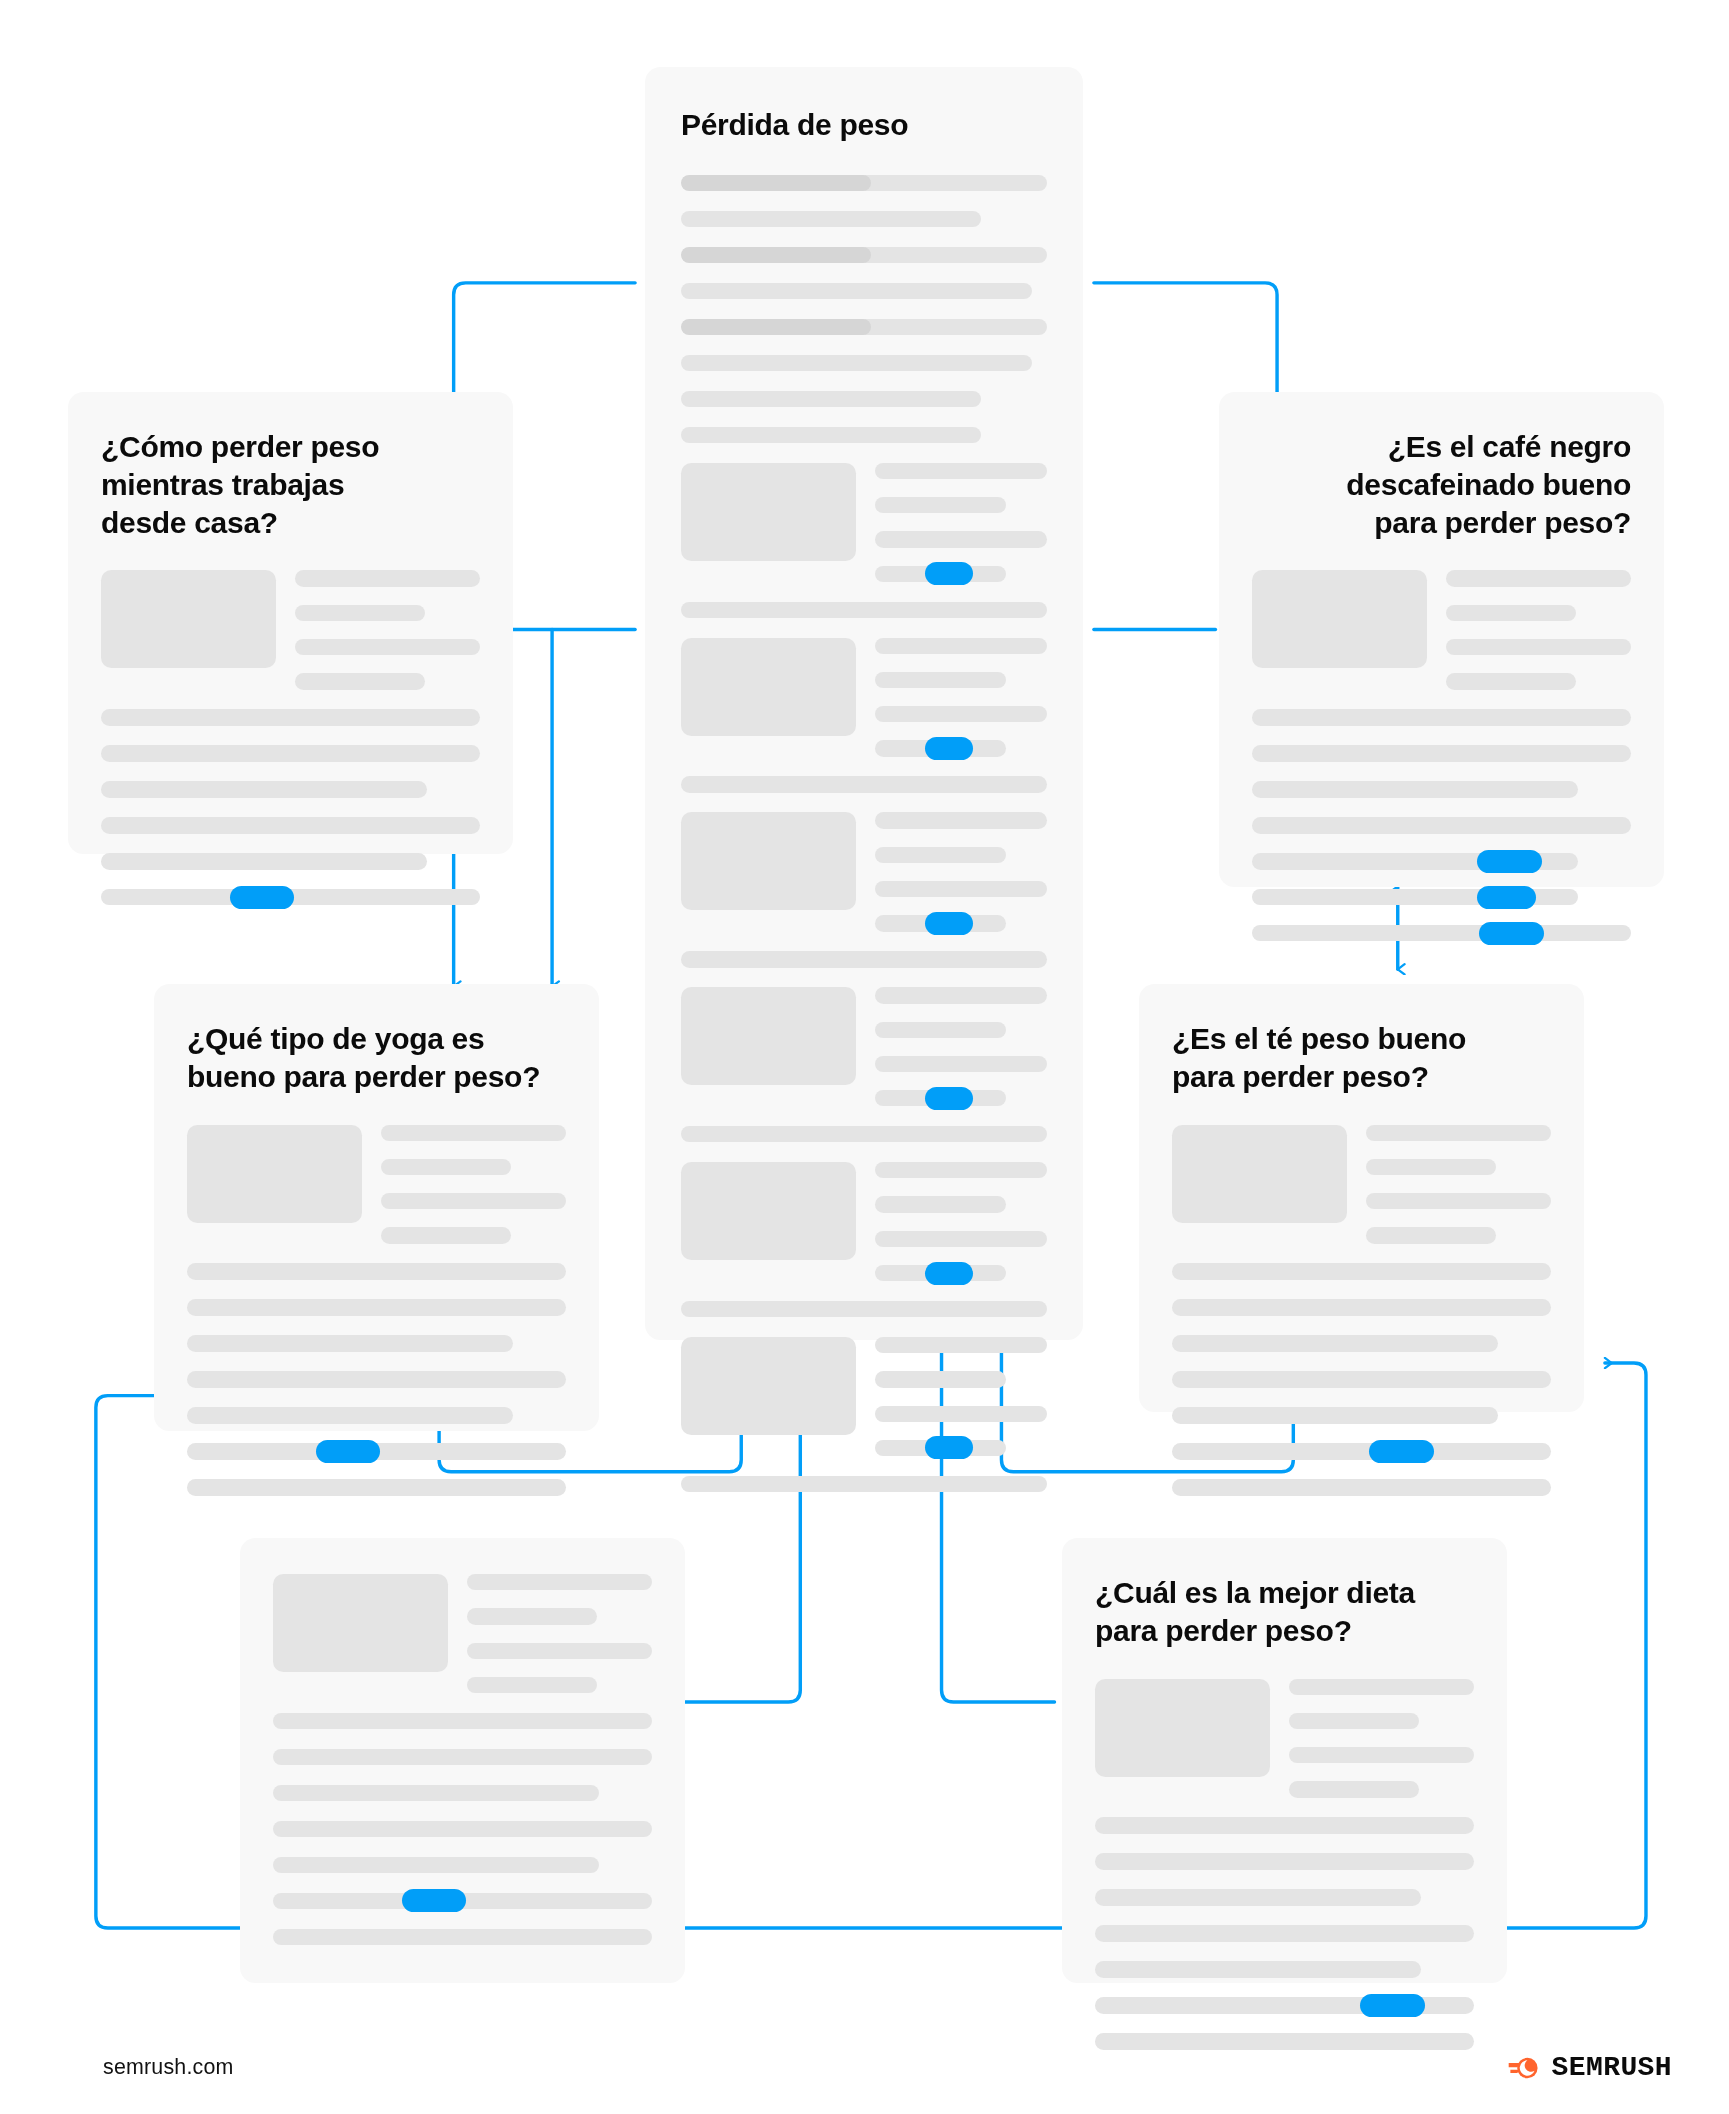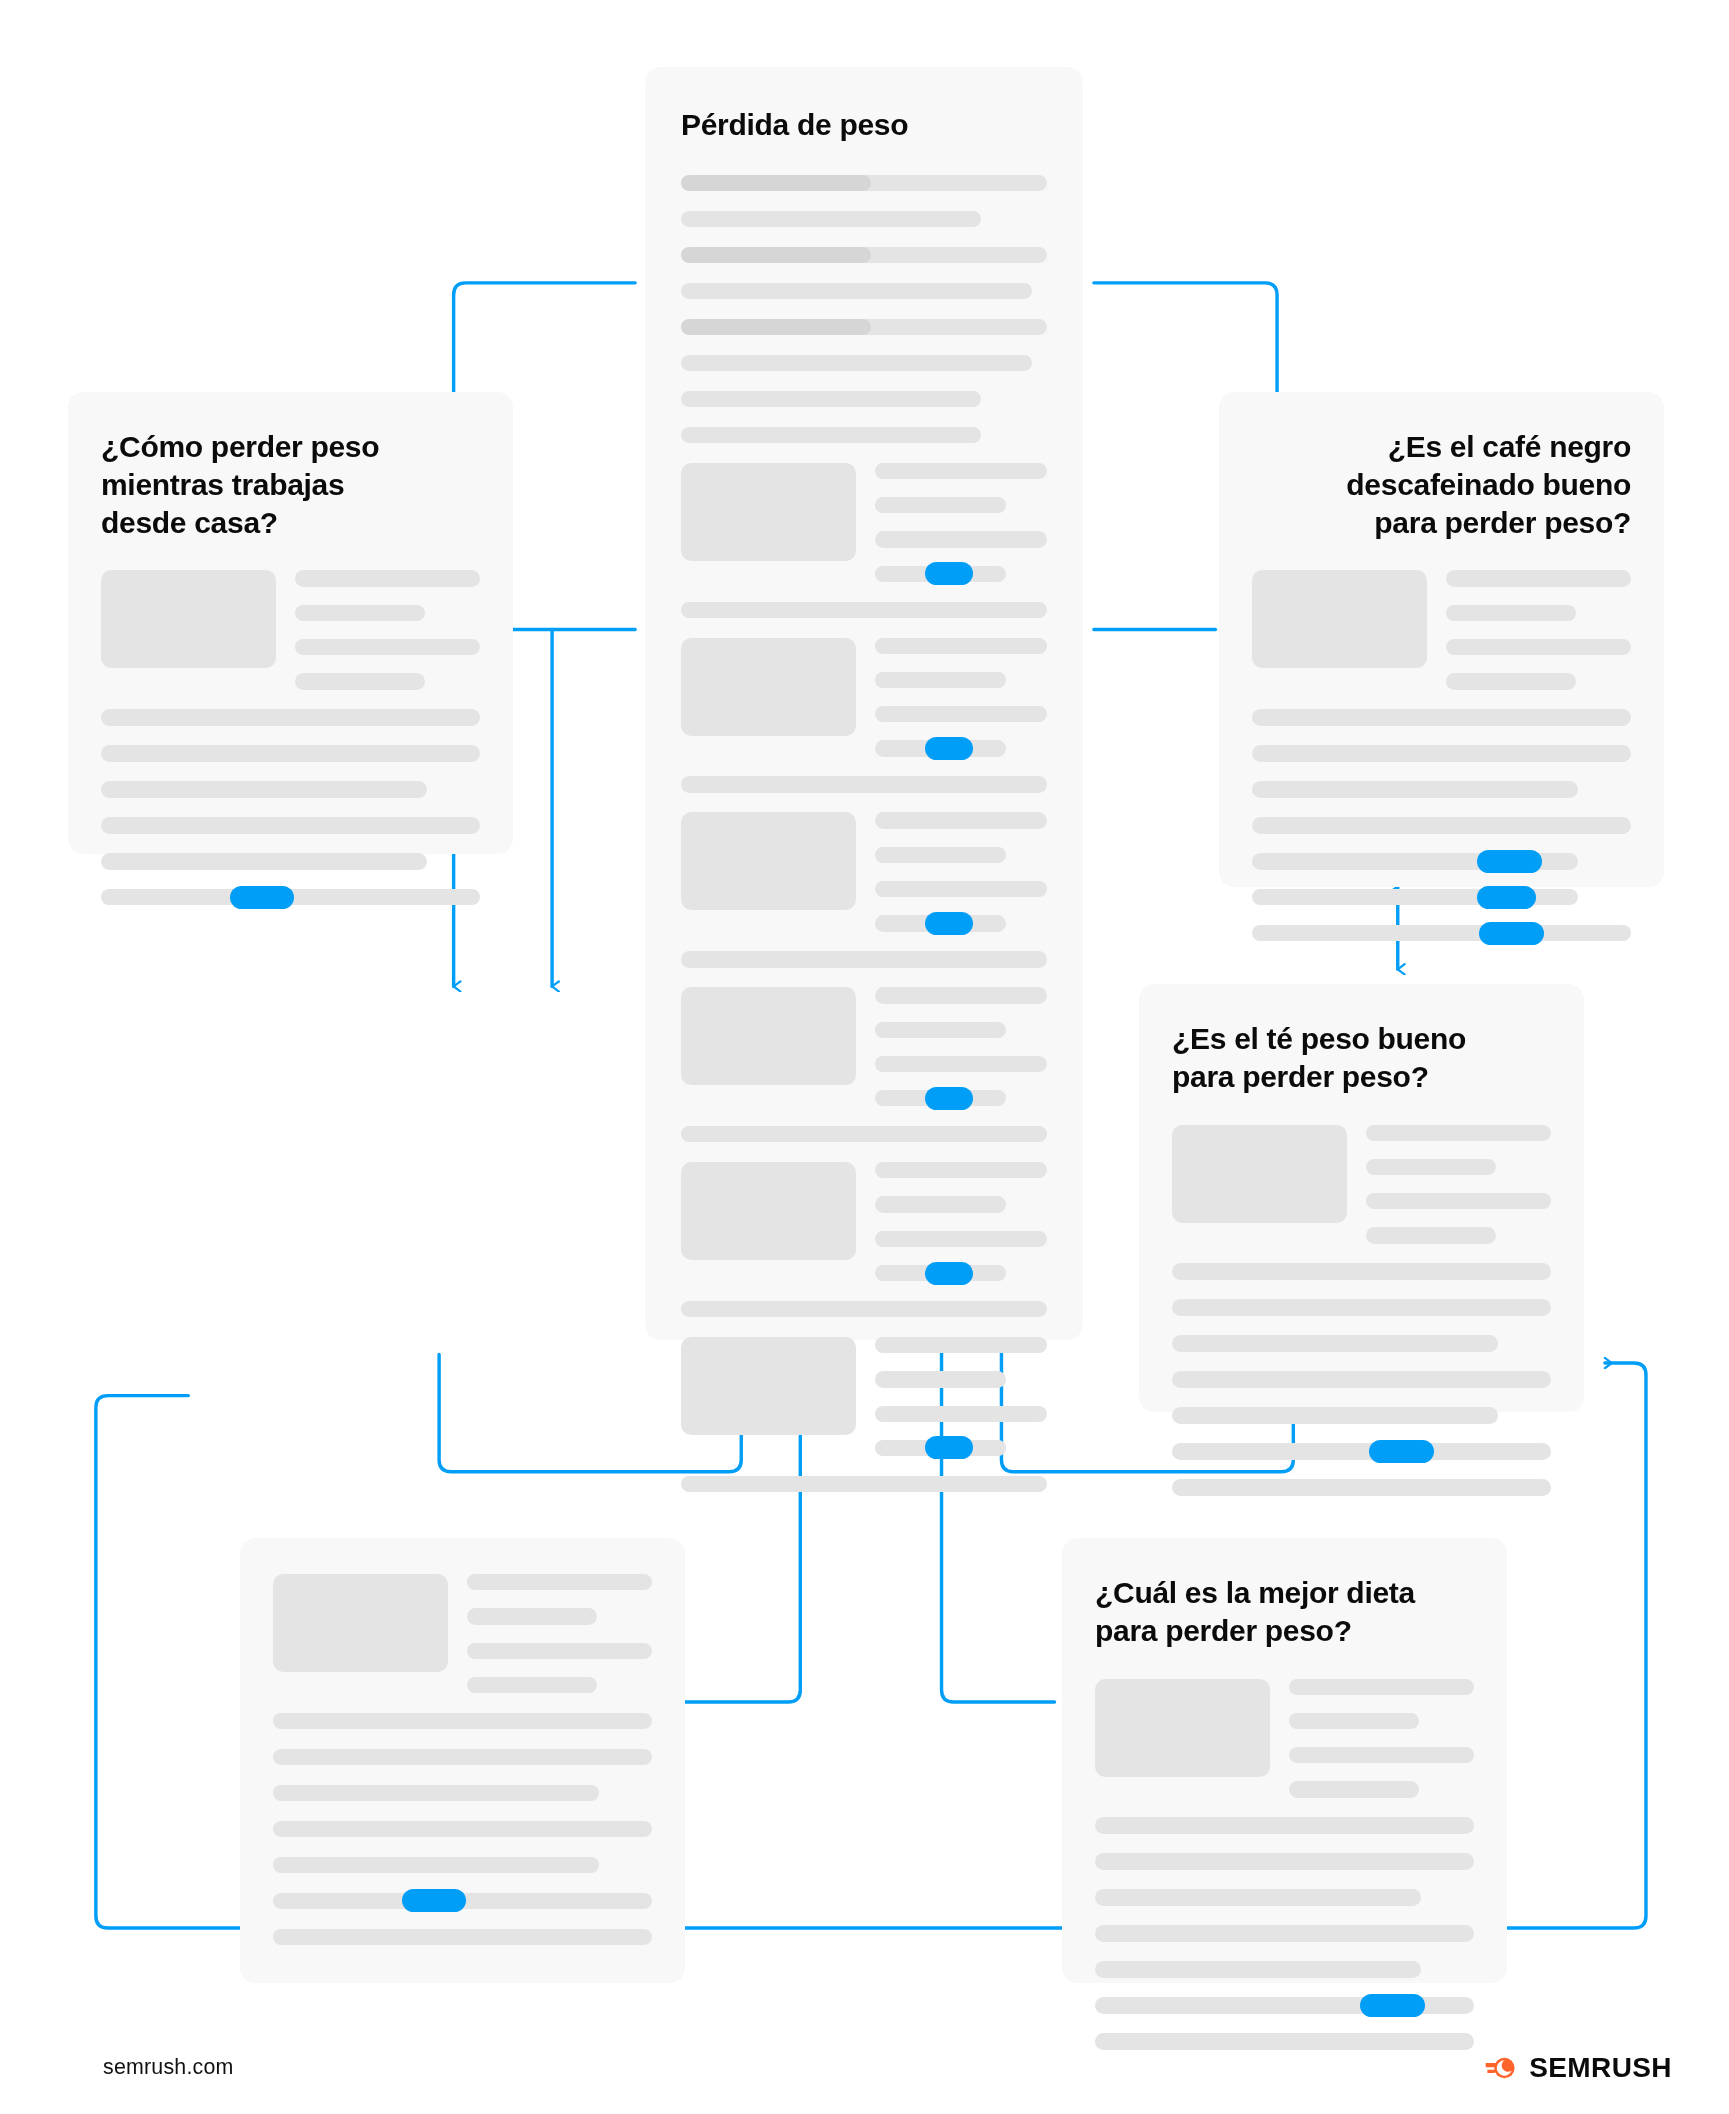--- a/index.html
+++ b/index.html
@@ -60,21 +60,21 @@
     position:absolute;left:62px;top:2055px;
     font-size:21.4px;color:#111;letter-spacing:0.2px;margin-left:41px;
   }
   .brand{
     position:absolute;right:57px;top:2051px;
     display:flex;align-items:center;gap:11px;
   }
   .brand-mark{width:34px;height:34px;display:block;}
   .brand-word{
     font-size:28px;font-weight:700;color:#0b0b0b;
-    letter-spacing:0.4px;line-height:1;
+    letter-spacing:0.4px;line-height:1;font-family:Liberation Mono, monospace;
   }
 </style>
 </head>
 <body>
 
 <div id="stage">
 
   <svg id="wires" viewBox="0 0 2020 2470" width="1729" height="2115">
     <defs>
       <marker id="ahL" markerWidth="14" markerHeight="14" refX="11" refY="7" orient="auto" markerUnits="userSpaceOnUse">
@@ -264,20 +264,42 @@
       <div class="pill" style="left:69%;width:20%"></div>
     </div>
     <div class="hl" style="width:86%">
       <div class="pill" style="left:69%;width:18%"></div>
     </div>
     <div class="hl last">
       <div class="pill" style="left:60%;width:17%"></div>
     </div>
   </div>
 
+  <div class="card" style="left:154px;top:984px;width:445px;height:447px;">
+    <h2 class="card-title">¿Qué tipo de yoga es
+bueno para perder peso?</h2>
+    <div class="blk">
+      <div class="thumb" style="width:175px;height:98px;"></div>
+      <div class="colr">
+        <div class="ln"></div>
+        <div class="ln" style="width:70%"></div>
+        <div class="ln"></div>
+        <div class="ln last" style="width:70%"></div>
+      </div>
+    </div>
+    <div class="ln"></div>
+    <div class="ln"></div>
+    <div class="ln" style="width:86%"></div>
+    <div class="ln"></div>
+    <div class="ln" style="width:86%"></div>
+    <div class="hl">
+      <div class="pill" style="left:34%;width:17%"></div>
+    </div>
+    <div class="ln last"></div>
+  </div>
 
   <div class="card" style="left:1139px;top:984px;width:445px;height:428px;">
     <h2 class="card-title">¿Es el té peso bueno
 para perder peso?</h2>
     <div class="blk">
       <div class="thumb" style="width:175px;height:98px;"></div>
       <div class="colr">
         <div class="ln"></div>
         <div class="ln" style="width:70%"></div>
         <div class="ln"></div>

